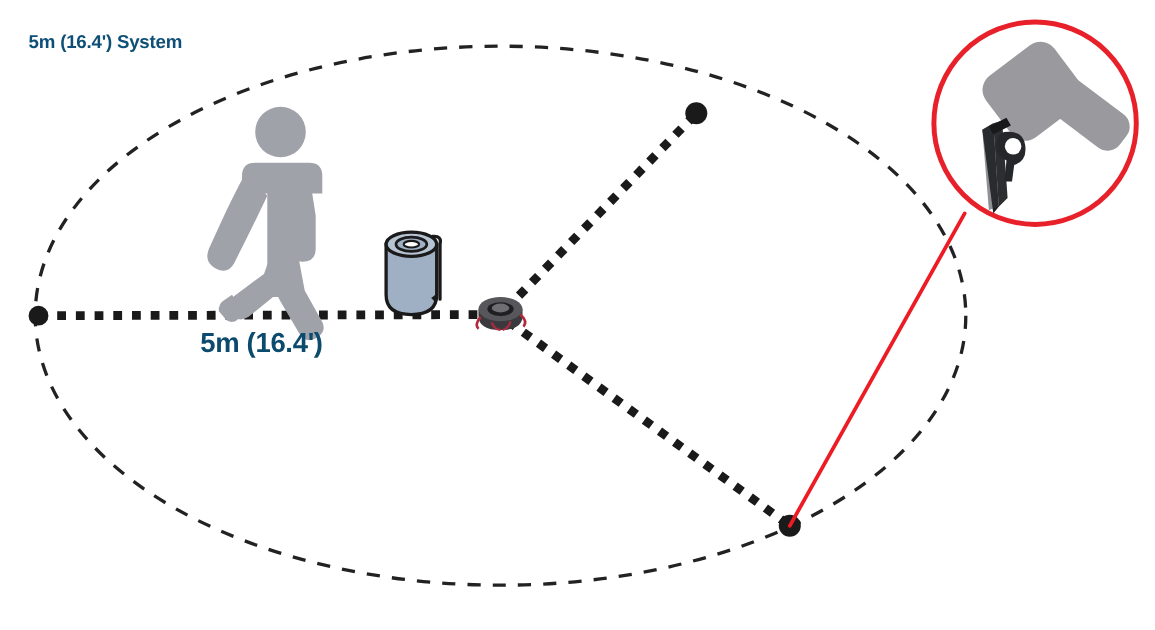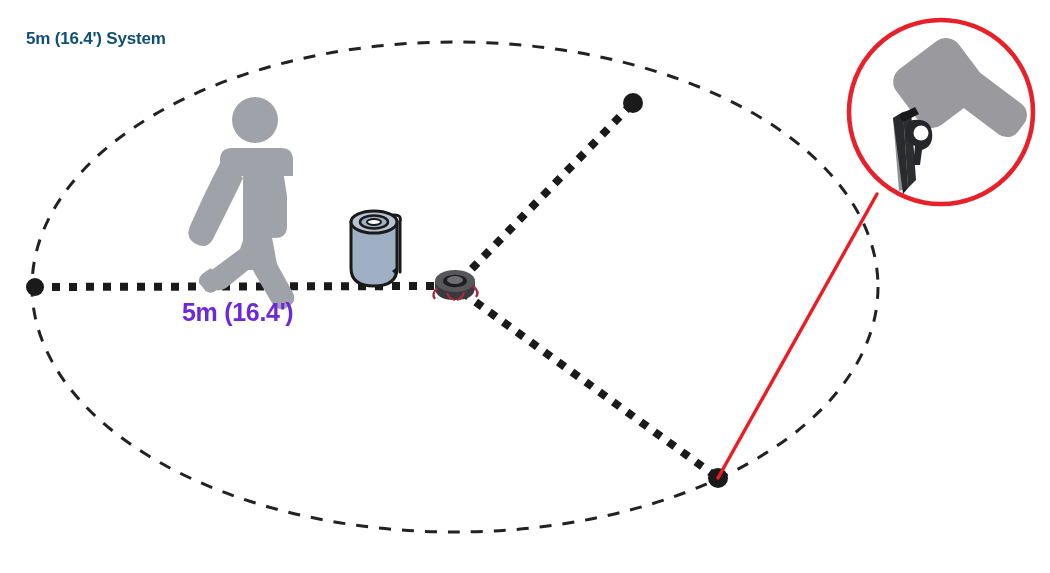--- a/index.html
+++ b/index.html
@@ -33,21 +33,21 @@
     letter-spacing: -0.2px;
     white-space: nowrap;
   }
   .measure-text {
     position: absolute;
     left: 182px;
     top: 298px;
     font-family: "Liberation Sans", sans-serif;
     font-size: 25px;
     font-weight: bold;
-    color: #6d28d9;
+    color: #0c4a6e;
     letter-spacing: -0.3px;
     white-space: nowrap;
   }
   svg { display: block; }
 </style>
 </head>
 <body>
 
 <div id="diagram-root">
 

